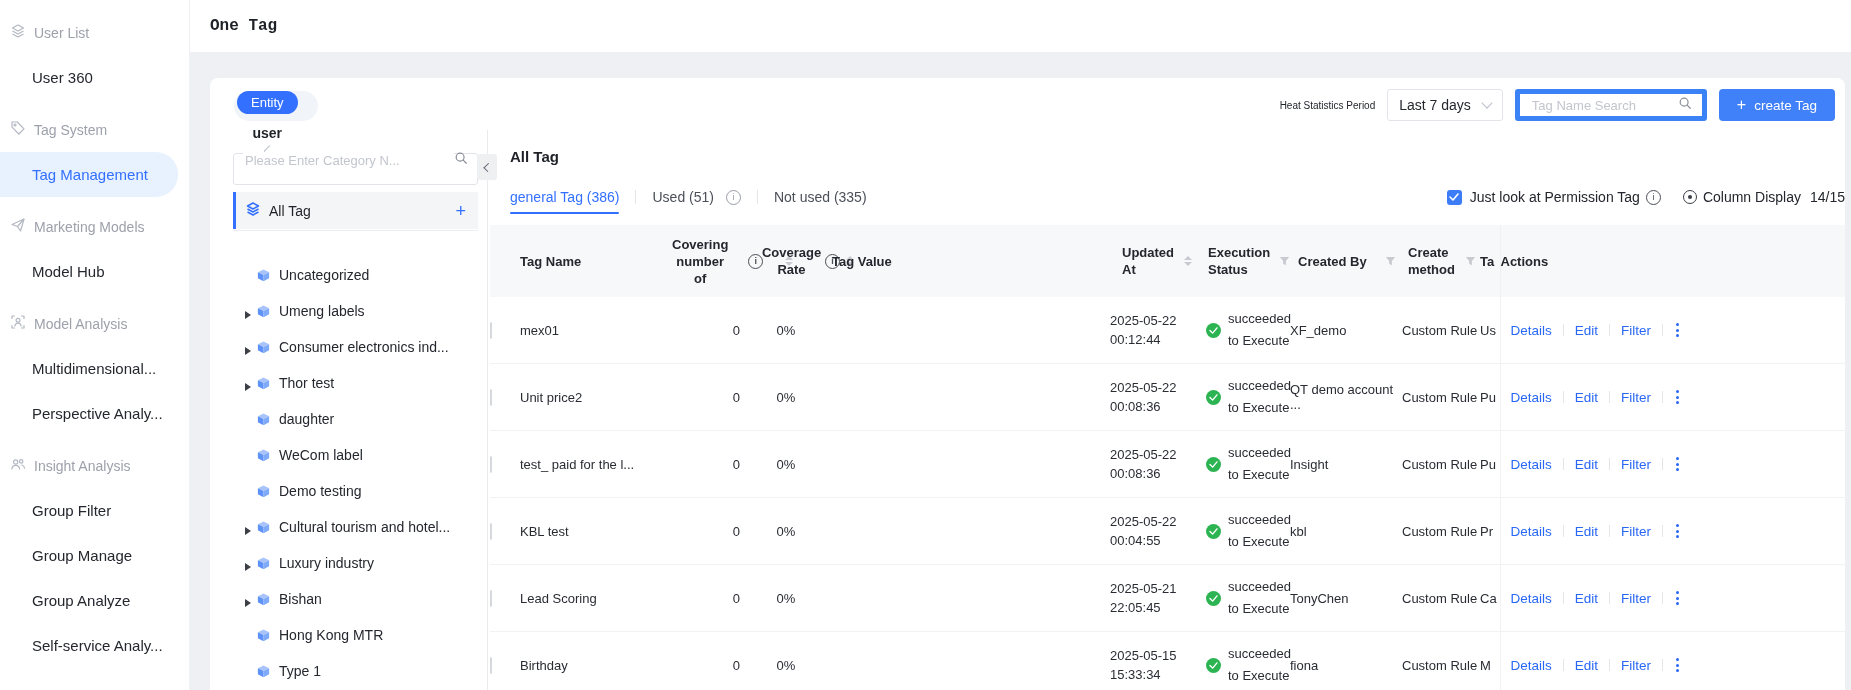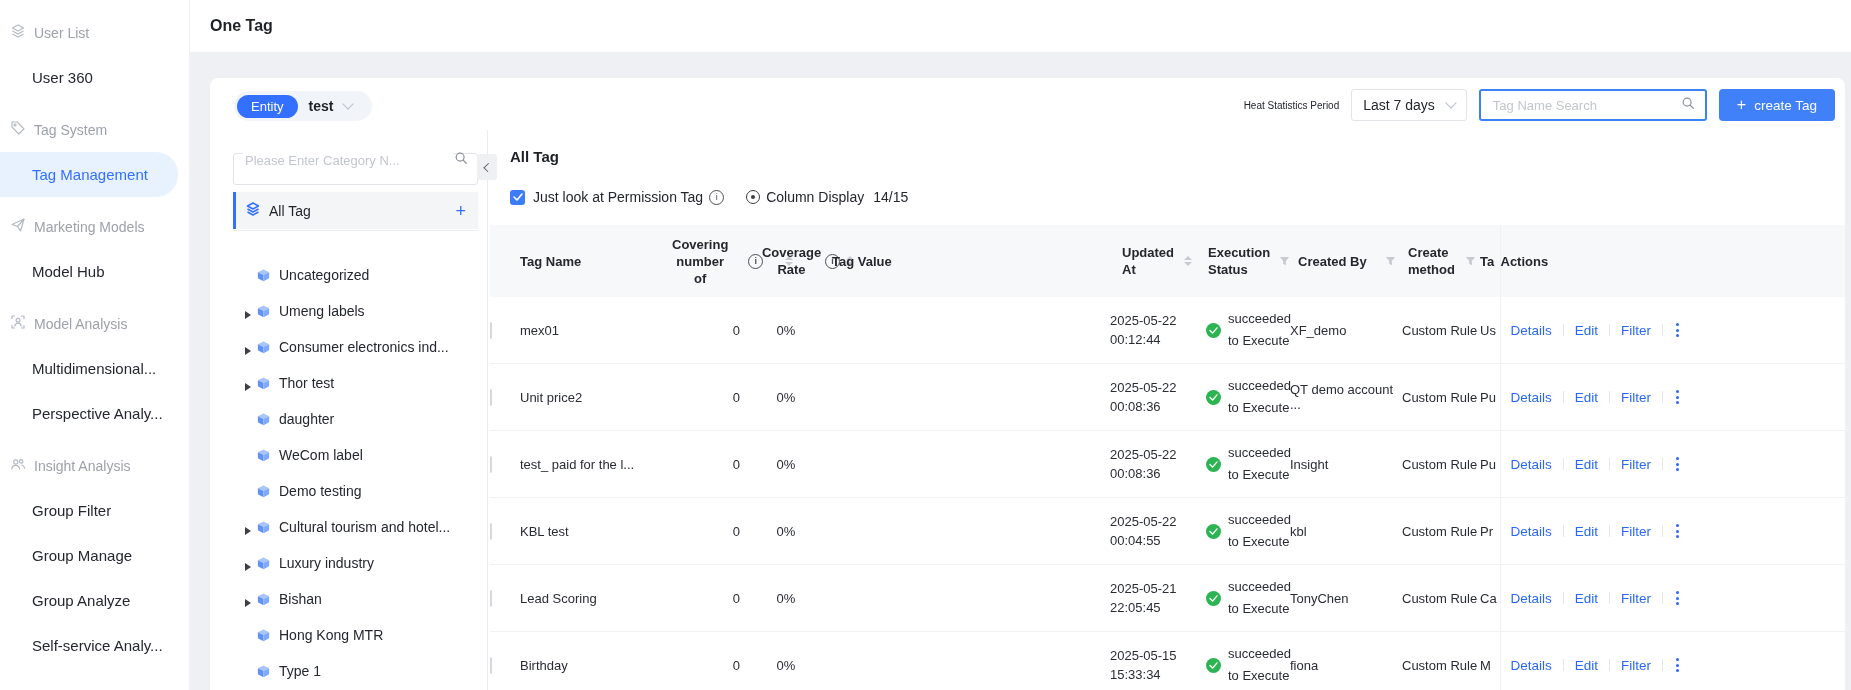--- a/index.html
+++ b/index.html
@@ -14,39 +14,39 @@
   .sb-group:first-child{margin-top:0;}
   .sb-group svg{flex:none;}
   .sb-item{height:45px;display:flex;align-items:center;padding-left:32px;font-size:15px;
       color:#24272e;cursor:pointer;}
   .sb-item.active{width:178px;background:#e8f1fe;border-radius:0 22px 22px 0;
       color:#3370ff;box-sizing:border-box;}
 
   
   .topbar{position:absolute;left:190px;top:0;right:0;height:52px;background:#fff;
       display:flex;align-items:center;padding-left:20px;box-sizing:border-box;}
-  .page-title{font-size:16px;font-weight:700;color:#1e2127;}
+  .page-title{font-size:16px;font-weight:700;color:#1e2127;font-family:Liberation Mono, monospace;}
 
   
   .card{position:absolute;left:210px;top:78px;width:1635px;height:640px;background:#fff;border-radius:8px;}
 
   
   .entity{position:absolute;left:24px;top:13px;height:30px;background:#f1f5fa;border-radius:15px;
-      display:inline-flex;align-items:center;gap:11px;padding:0 20px 0 3px;cursor:pointer;}
+      display:inline-flex;align-items:center;gap:11px;padding:0 20px 0 3px;cursor:pointer;flex-direction:column;}
   .entity-badge{background:#3370ff;color:#fff;font-size:13px;border-radius:13px;padding:4px 14px;}
   .entity-value{font-size:14px;font-weight:700;color:#1e2127;}
   .chev-down{width:7px;height:7px;border-left:1.6px solid #b9c0cb;border-bottom:1.6px solid #b9c0cb;
       transform:rotate(-45deg);margin-top:-4px;}
 
   
   .tools{position:absolute;top:11px;right:10px;height:32px;display:flex;align-items:center;gap:12px;}
   .heat-label{font-size:10px;color:#23262c;}
   .select{height:32px;border:1px solid #e2e4e9;border-radius:3px;display:flex;align-items:center;
       gap:12px;padding:0 11px;font-size:14px;background:#fff;box-sizing:border-box;cursor:pointer;}
-  .search-box{width:228px;height:32px;border:2px solid #3b82f6;border-radius:3px;display:flex;
+  .search-box{width:192px;height:32px;border:5px solid #3b82f6;border-radius:3px;display:flex;
       align-items:center;padding:0 10px;background:#fff;box-sizing:border-box;}
   .search-box input{border:0;outline:0;flex:1;font-size:13px;font-family:inherit;color:#24272e;background:transparent;min-width:0;}
   .search-box input::placeholder{color:#c2c6cd;}
   .btn-create{height:32px;background:#4080f8;color:#fff;border:0;border-radius:4px;font-size:13.5px;
       display:flex;align-items:center;gap:8px;padding:0 18px;font-family:inherit;cursor:pointer;}
   .plus{font-size:16px;line-height:1;font-weight:400;}
 
   
   .cat-search{position:absolute;left:23px;top:75px;width:245px;height:30px;border:1px solid #e2e4e9;
       border-radius:3px;display:flex;align-items:flex-end;padding:15px 9px;box-sizing:border-box;background:#fff;}
@@ -223,21 +223,21 @@
   </aside>
 
   <header class="topbar">
     <div class="page-title">One Tag</div>
   </header>
 
   <main class="card">
 
     <div class="entity">
       <span class="entity-badge">Entity</span>
-      <span class="entity-value">test</span>
+      <span class="entity-value">user</span>
       <span class="chev-down"></span>
     </div>
 
     <div class="tools">
       <span class="heat-label">Heat Statistics Period</span>
       <div class="select">
         <span>Last 7 days</span>
         <span class="chev-down"></span>
       </div>
       <div class="search-box">
@@ -420,20 +420,34 @@
     </div>
 
     <div class="v-div"></div>
     <button class="collapse">
       <span class="chev-left"></span>
     </button>
 
     <div class="panel-title">All Tag</div>
 
     <div class="tabs-row">
+      <div class="tabs">
+        <span class="tab active">
+            <span>general Tag (386)</span>
+          </span>
+        <span class="tab-sep"></span>
+        <span class="tab">
+            <span>Used (51)</span>
+            <i class="info gray"></i>
+          </span>
+        <span class="tab-sep"></span>
+        <span class="tab">
+            <span>Not used (335)</span>
+          </span>
+      </div>
       <div class="right-controls">
         <span class="checkbox-on">
             <svg width="10" height="8" viewBox="0 0 10 8">
               <path d="M1 4 4 7 9 1" stroke="#fff" stroke-width="1.6" fill="none" stroke-linecap="round" stroke-linejoin="round"></path>
             </svg>
           </span>
         <span class="perm-label">Just look at Permission Tag</span>
         <i class="info"></i>
         <span class="colgroup-ctl">
           <span class="colicon"></span>

